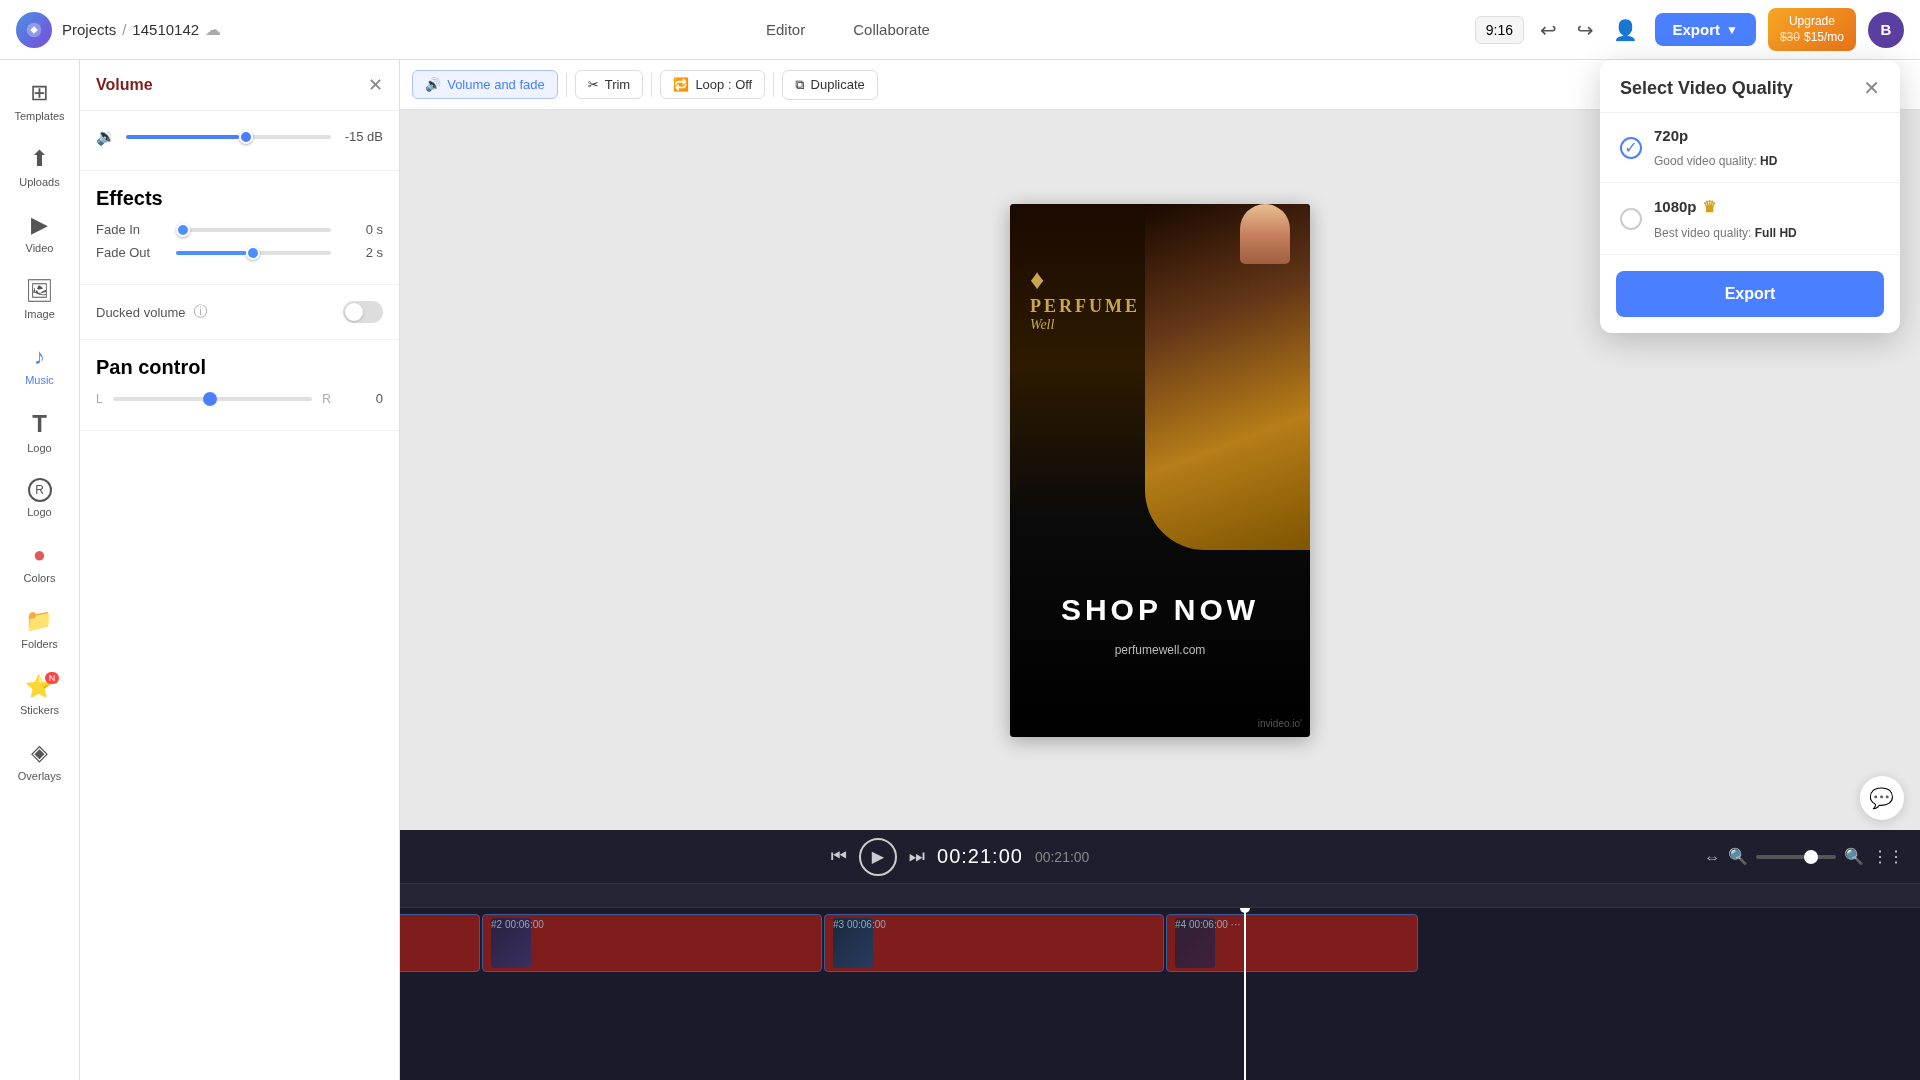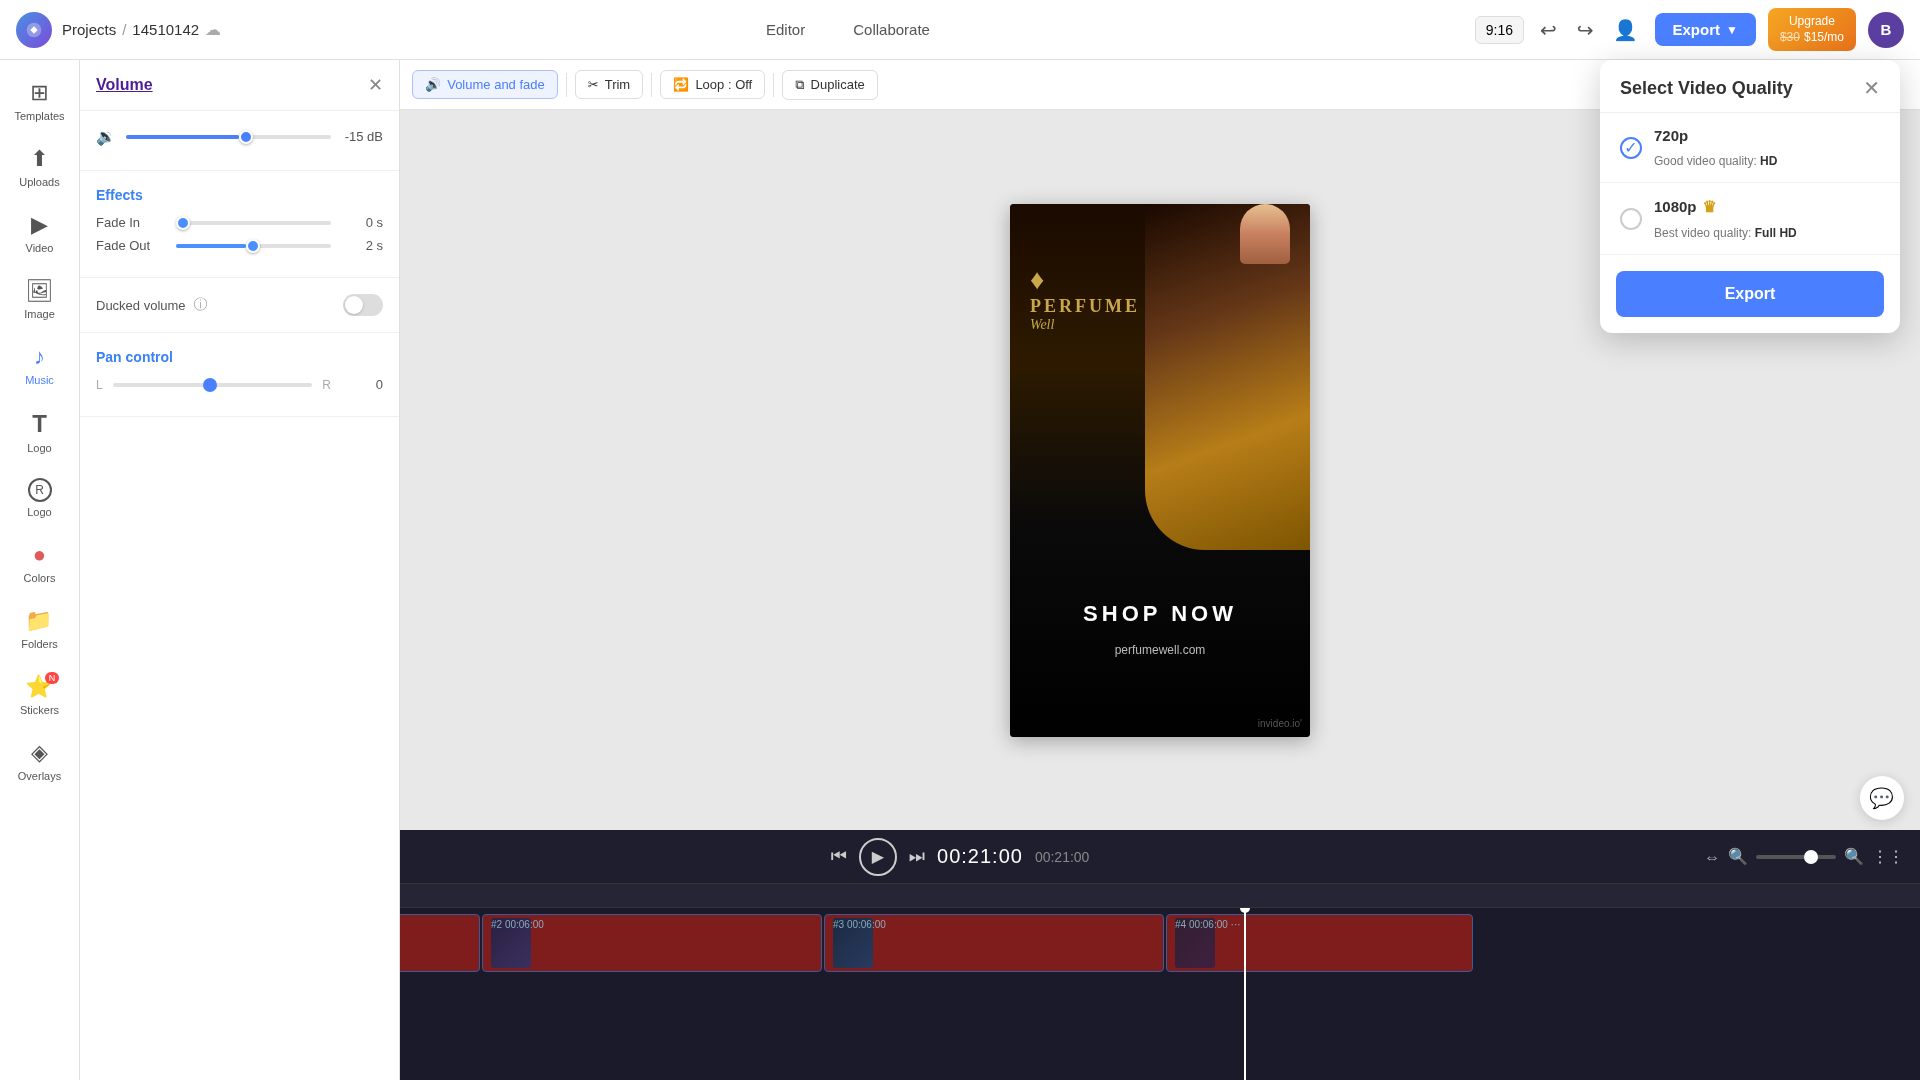--- a/index.html
+++ b/index.html
@@ -48,25 +48,25 @@
 
     
     .panel {
       position: absolute; top: 60px; left: 80px; width: 320px; bottom: 0;
       background: #fff; border-right: 1px solid #e0e0e0; padding: 0; z-index: 40;
     }
     .panel-header {
       display: flex; align-items: center; justify-content: space-between;
       padding: 14px 16px; border-bottom: 1px solid #eee;
     }
-    .panel-title { font-size: 16px; font-weight: 600; color: #4c1d95; text-decoration: underline; }
+    .panel-title { font-size: 16px; font-weight: 600; color: #7f1d1d; }
     .panel-close { background: none; border: none; font-size: 18px; color: #888; cursor: pointer; }
 
     .panel-section { padding: 16px; border-bottom: 1px solid #f0f0f0; }
-    .section-title { font-size: 14px; font-weight: 600; color: #3b82f6; margin-bottom: 12px; }
+    .section-title { font-size: 20px; font-weight: 600; color: #000000; margin-bottom: 12px; }
 
     .slider-row { display: flex; align-items: center; gap: 10px; margin-bottom: 8px; }
     .slider-label { font-size: 13px; color: #555; min-width: 70px; }
     .slider-track { flex: 1; height: 4px; background: #e0e0e0; border-radius: 2px; position: relative; cursor: pointer; }
     .slider-fill { height: 100%; background: #4a7fff; border-radius: 2px; }
     .slider-thumb { width: 14px; height: 14px; background: #4a7fff; border-radius: 50%; position: absolute; top: 50%; transform: translateY(-50%); cursor: grab; border: 2px solid #fff; box-shadow: 0 1px 3px rgba(0,0,0,0.3); }
     .slider-value { font-size: 13px; color: #555; min-width: 42px; text-align: right; }
     .volume-icon { font-size: 16px; color: #666; }
     .pan-thumb { width: 14px; height: 14px; background: #4a7fff; border-radius: 50%; position: absolute; top: 50%; transform: translateY(-50%); left: 45%; }
     .pan-label { font-size: 12px; color: #aaa; }
@@ -363,21 +363,21 @@
       <div style="position:absolute;right:0;top:0;width:55%;height:65%;background:linear-gradient(160deg,#1a0800,#6b3a1a,#c8891a,#8B5e00);opacity:0.9;border-radius:0 0 0 60px;"></div>
       <div style="position:absolute;right:20px;top:0;width:50px;height:60px;background:linear-gradient(180deg,#e8c090,#c88060,#a06040);border-radius:25px 25px 5px 5px;"></div>
 
       <div style="position:absolute;top:60px;left:20px;z-index:2;">
         <div style="font-size:28px;color:#c8a84b;text-align:left;">♦</div>
         <div style="font-size:18px;font-weight:900;color:#c8a84b;letter-spacing:3px;font-family:serif;">PERFUME</div>
         <div style="font-size:14px;color:#c8a84b;font-style:italic;font-family:serif;">Well</div>
       </div>
 
       <div style="position:absolute;bottom:80px;width:100%;text-align:center;">
-        <div style="font-size:22px;font-weight:900;color:#fff;letter-spacing:4px;">SHOP NOW</div>
+        <div style="font-size:30px;font-weight:900;color:#fff;letter-spacing:4px;">SHOP NOW</div>
         <div style="font-size:12px;color:#bbb;margin-top:16px;">perfumewell.com</div>
       </div>
 
       <div style="position:absolute;bottom:8px;right:8px;font-size:10px;color:#555;">invideo.io'</div>
     </div>
   </div>
 </div>
 
 <div class="timeline">
 
@@ -444,21 +444,21 @@
           </div>
         </div>
 
         <div class="clip" style="width:340px;">
           <span class="clip-top-label">#3 00:06:00</span>
           <div class="clip-thumb">
             <div class="clip-thumb-inner" style="background:linear-gradient(135deg,#1a2a40,#2a3a60);"></div>
           </div>
         </div>
 
-        <div class="clip" style="width:307px;align-items:center;">
+        <div class="clip" style="width:252px;align-items:center;">
           <span class="clip-top-label">#4 00:06:00 ···</span>
           <div class="clip-thumb">
             <div class="clip-thumb-inner" style="background:linear-gradient(135deg,#302030,#402040);"></div>
           </div>
         </div>
       </div>
     </div>
   </div>
 </div>
 

